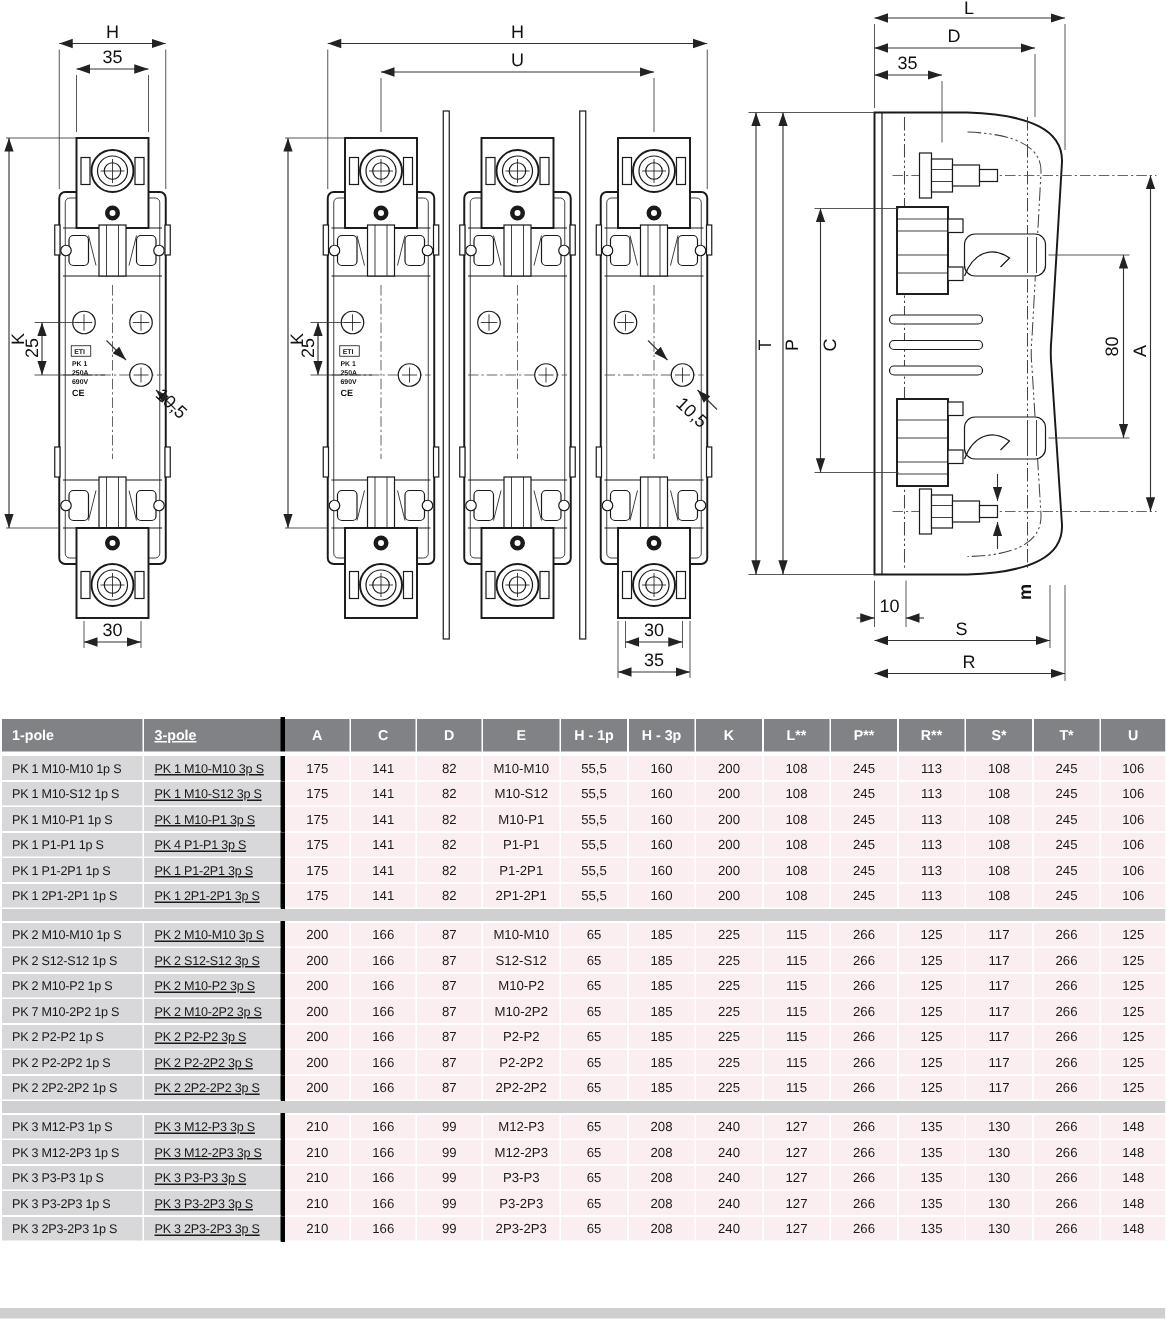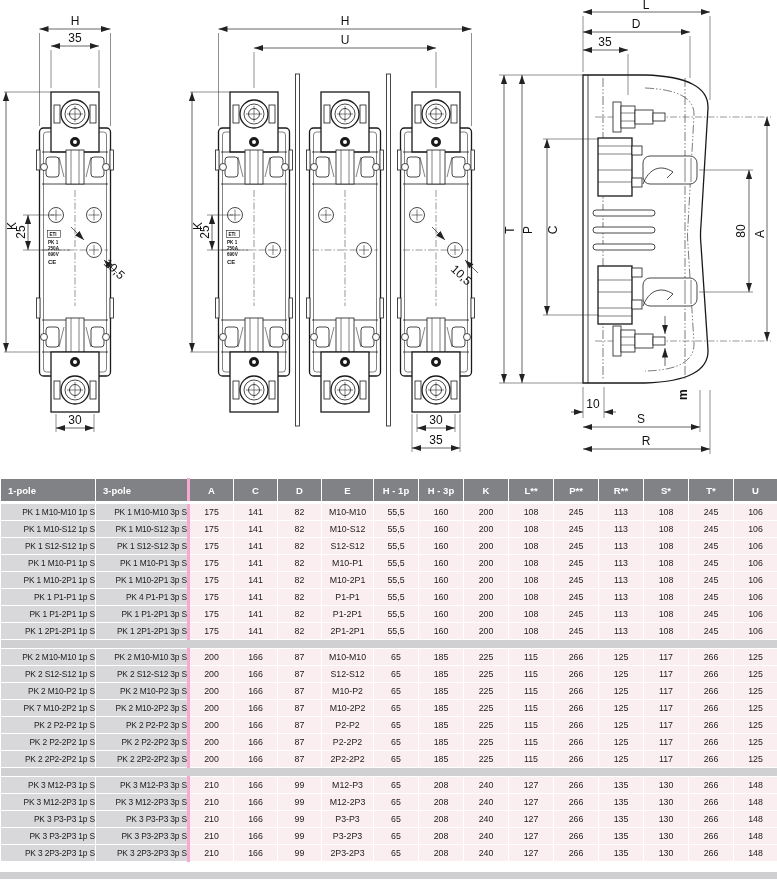--- a/index.html
+++ b/index.html
@@ -17,22 +17,22 @@
   .f{fill:#fff}
   text.dtx{font-family:"Liberation Sans",sans-serif;font-size:12px;fill:#111}
   text.stx{font-family:"Liberation Sans",sans-serif;font-size:4.6px;font-weight:bold;fill:#111}
   
   #tablewrap{position:absolute;left:0;top:478px;width:777px;}
   table{border-collapse:collapse;table-layout:fixed;width:777px;}
   td,th{border:1px solid #fff;overflow:hidden;white-space:nowrap;padding:0;}
   thead th{background:#818285;color:#fff;font-size:9.5px;font-weight:bold;height:22px;
            text-align:center;border-bottom:3px solid #fff;margin-left:40px;}
   thead th.hl{text-align:left;padding-left:7px;}
-  thead th.gap,td.gap{border-right:3px solid #f9a8d4;}
-  td.lbl{background:#d8d8da;font-size:8.4px;letter-spacing:-0.15px;text-align:right;
+  thead th.gap,td.gap{border-right:3px solid #000000;text-decoration:underline;}
+  td.lbl{background:#d8d8da;font-size:8.4px;letter-spacing:-0.15px;text-align:left;
          padding-left:7px;height:16px;color:#1a1a1a;}
   td.val{background:#fbeef0;font-size:8.8px;text-align:center;height:16px;color:#1a1a1a;}
   tr.sep td{background:#d0d0d2;height:8px;border:1px solid #fff;}
   #bottomstrip{position:absolute;left:0;top:872px;width:777px;height:7px;background:#cfcfd1;}
 </style>
 </head>
 <body>
 
 <div id="page">
 
@@ -425,71 +425,37 @@
             <td class="val">160</td>
             <td class="val">200</td>
             <td class="val">108</td>
             <td class="val">245</td>
             <td class="val">113</td>
             <td class="val">108</td>
             <td class="val">245</td>
             <td class="val">106</td>
           </tr>
           <tr>
-            <td class="lbl">PK 1 S12-S12 1p S</td>
-            <td class="lbl gap">PK 1 S12-S12 3p S</td>
-            <td class="val">175</td>
-            <td class="val">141</td>
-            <td class="val">82</td>
-            <td class="val">S12-S12</td>
-            <td class="val">55,5</td>
-            <td class="val">160</td>
-            <td class="val">200</td>
-            <td class="val">108</td>
-            <td class="val">245</td>
-            <td class="val">113</td>
-            <td class="val">108</td>
-            <td class="val">245</td>
-            <td class="val">106</td>
-          </tr>
-          <tr>
             <td class="lbl">PK 1 M10-P1 1p S</td>
             <td class="lbl gap">PK 1 M10-P1 3p S</td>
             <td class="val">175</td>
             <td class="val">141</td>
             <td class="val">82</td>
             <td class="val">M10-P1</td>
             <td class="val">55,5</td>
             <td class="val">160</td>
             <td class="val">200</td>
             <td class="val">108</td>
             <td class="val">245</td>
             <td class="val">113</td>
             <td class="val">108</td>
             <td class="val">245</td>
             <td class="val">106</td>
           </tr>
           <tr>
-            <td class="lbl">PK 1 M10-2P1 1p S</td>
-            <td class="lbl gap">PK 1 M10-2P1 3p S</td>
-            <td class="val">175</td>
-            <td class="val">141</td>
-            <td class="val">82</td>
-            <td class="val">M10-2P1</td>
-            <td class="val">55,5</td>
-            <td class="val">160</td>
-            <td class="val">200</td>
-            <td class="val">108</td>
-            <td class="val">245</td>
-            <td class="val">113</td>
-            <td class="val">108</td>
-            <td class="val">245</td>
-            <td class="val">106</td>
-          </tr>
-          <tr>
             <td class="lbl">PK 1 P1-P1 1p S</td>
             <td class="lbl gap">PK 4 P1-P1 3p S</td>
             <td class="val">175</td>
             <td class="val">141</td>
             <td class="val">82</td>
             <td class="val">P1-P1</td>
             <td class="val">55,5</td>
             <td class="val">160</td>
             <td class="val">200</td>
             <td class="val">108</td>

